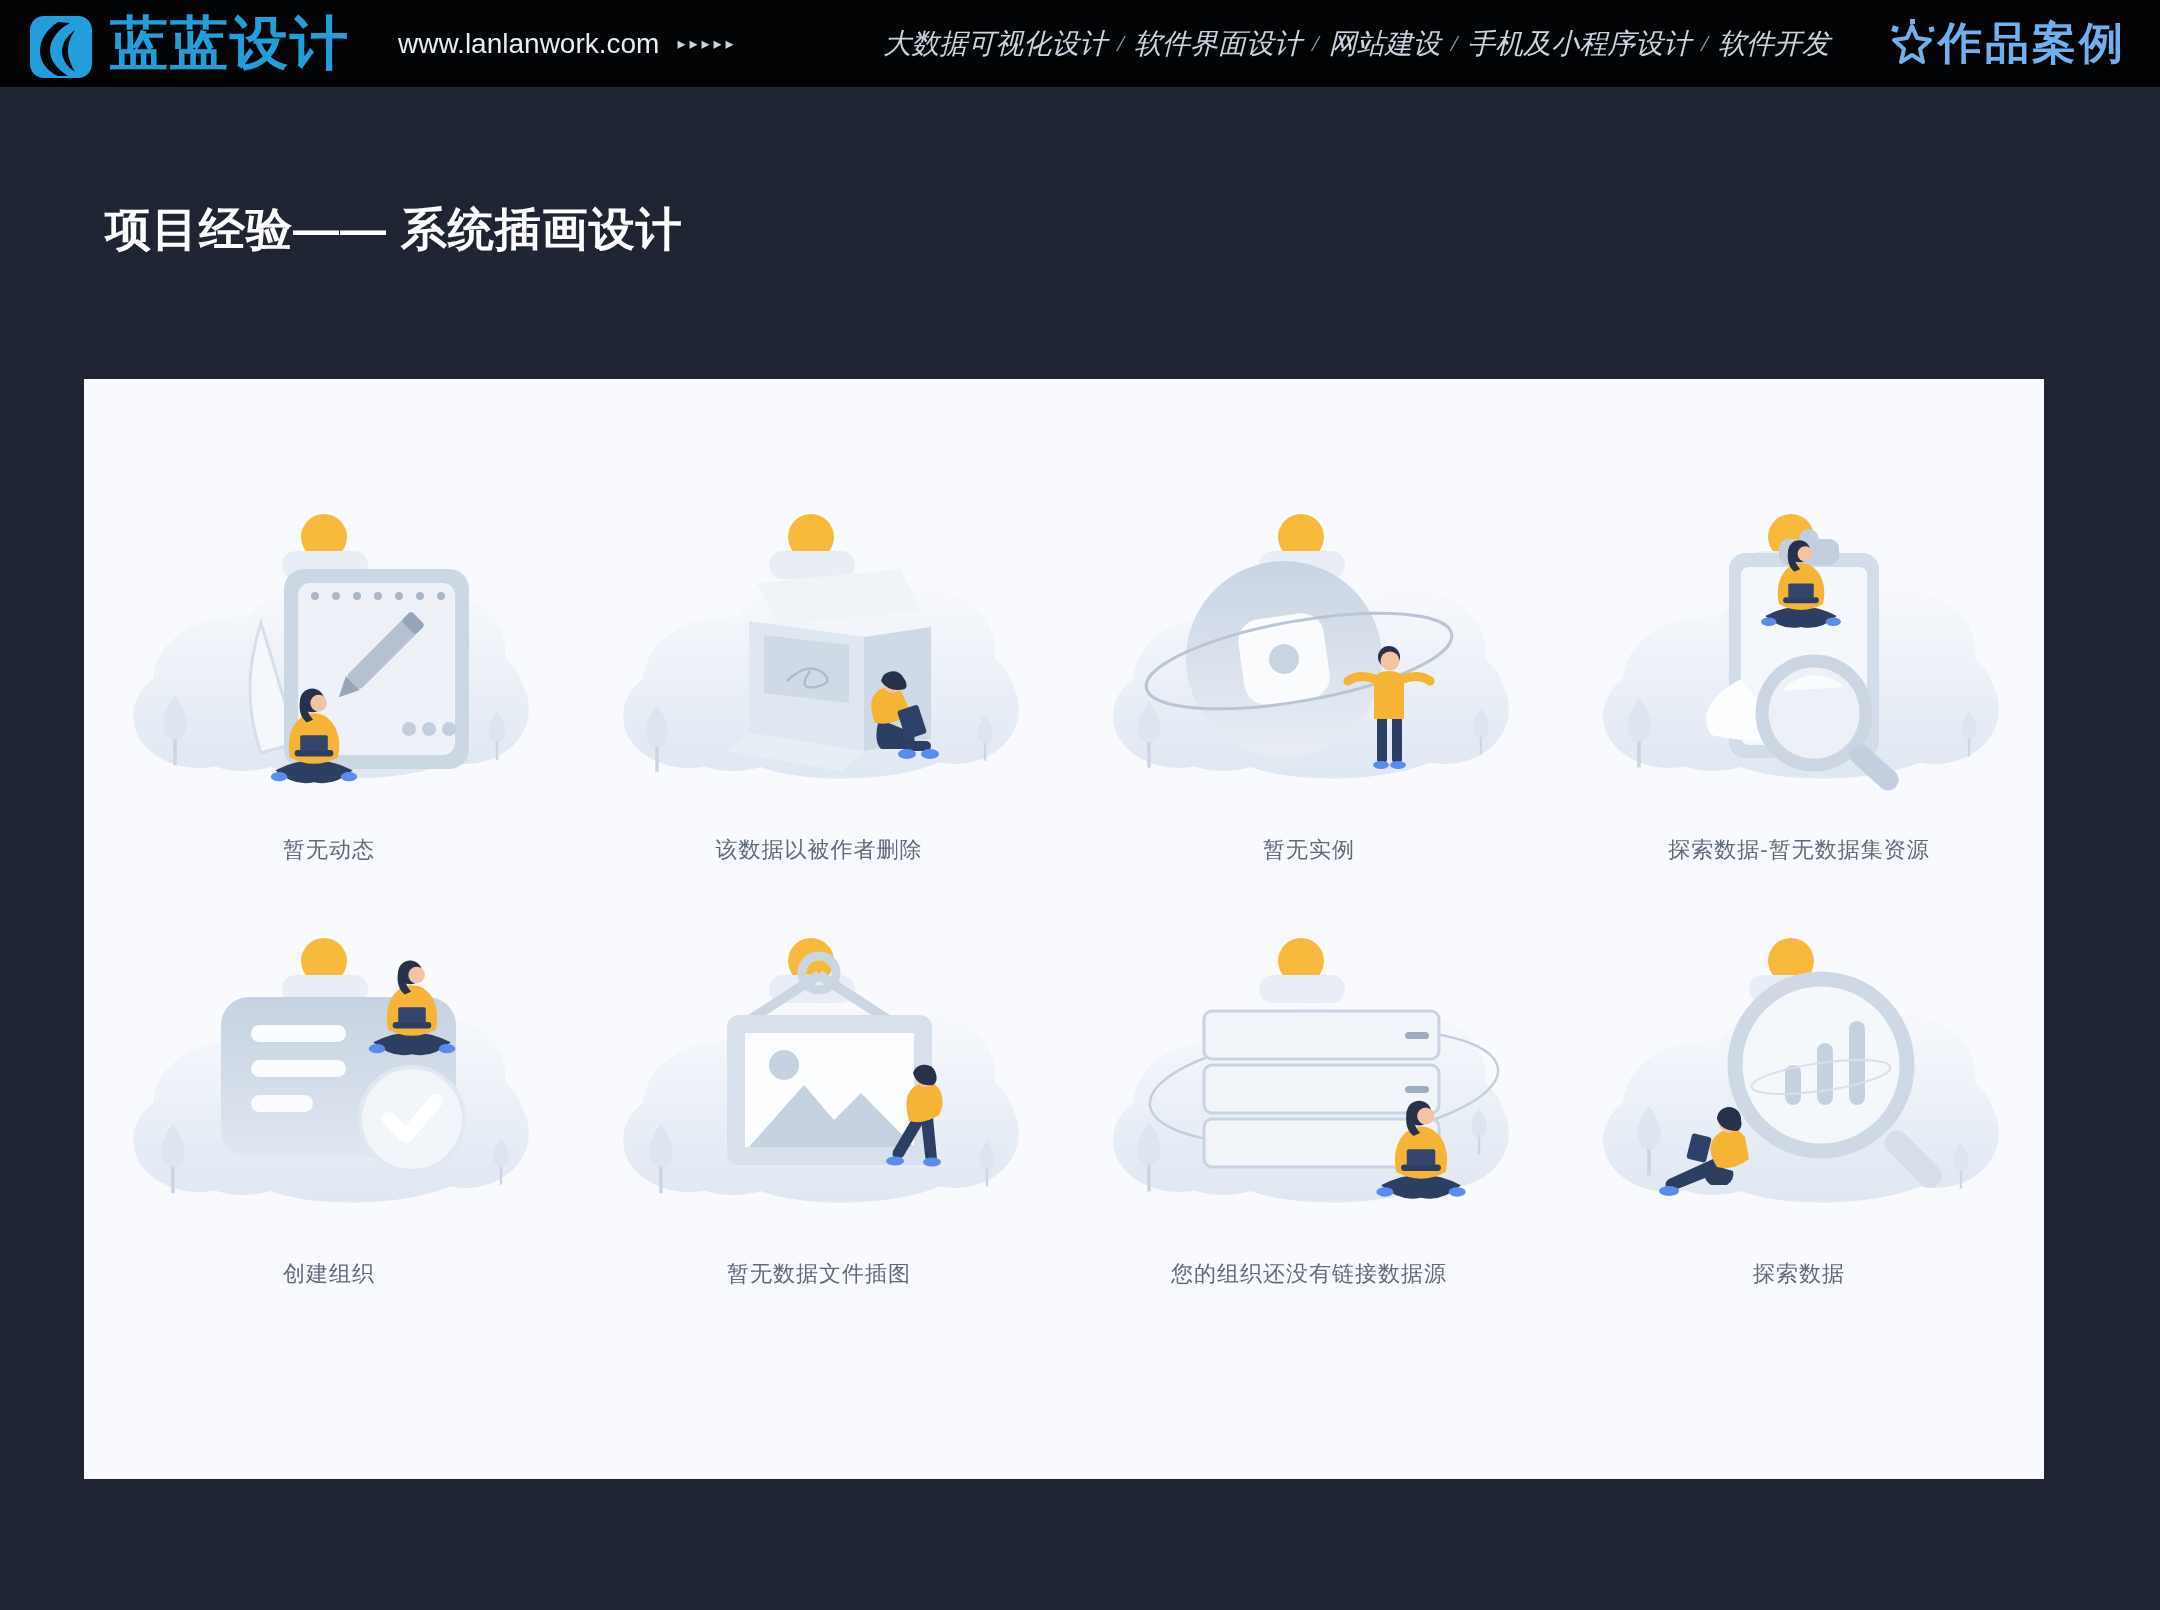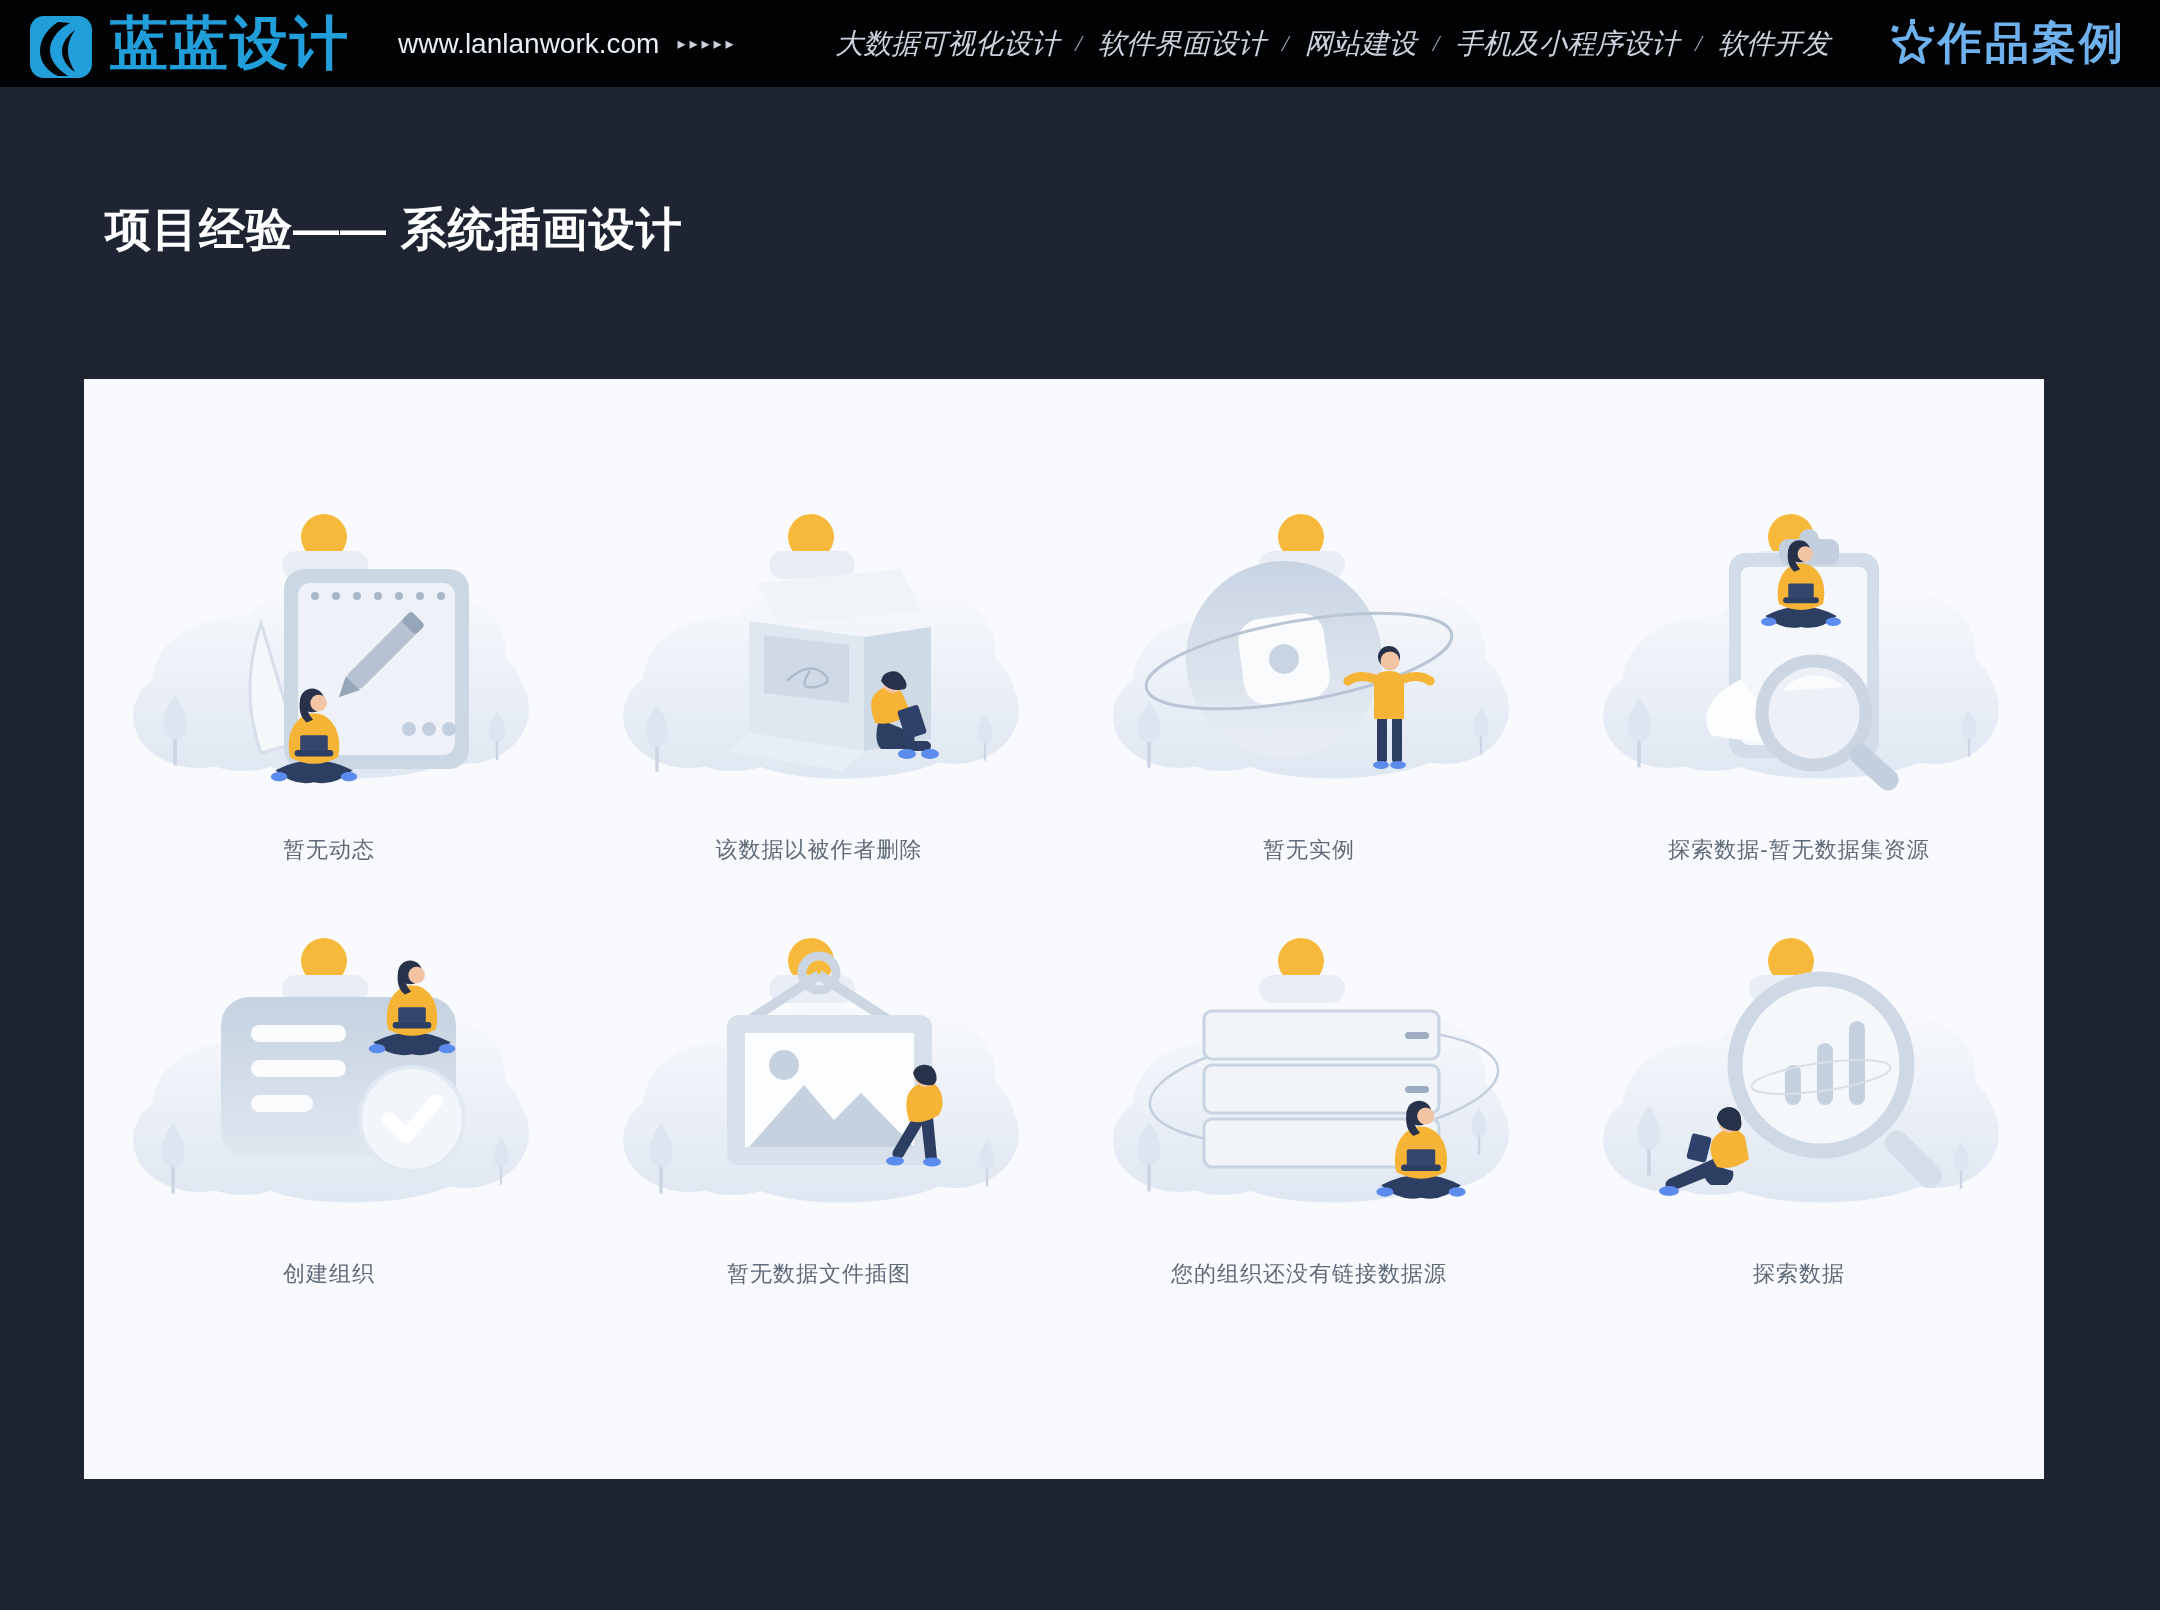--- a/index.html
+++ b/index.html
@@ -16,21 +16,21 @@
     padding:0 34px 0 28px;box-sizing:border-box;
   }
   .logo{display:flex;align-items:center;gap:14px;}
   .logo-text{font-size:58px;font-weight:bold;color:#209fdb;letter-spacing:2px;}
   .site-info{margin-left:48px;line-height:1.35;}
   .site-url-row{display:flex;align-items:center;gap:18px;}
   .site-url{color:#e9edf2;font-size:28px;}
   .site-arrows{color:#cdd3dd;font-size:16px;letter-spacing:4px;}
   .site-contact{color:#dfe4ea;font-size:24px;margin-top:4px;display:flex;gap:34px;}
   .nav{
-    margin-left:auto;display:flex;align-items:center;gap:14px;
+    margin-left:auto;display:flex;align-items:center;gap:8px;
     font-style:italic;font-family:"Liberation Serif","DejaVu Serif",serif;
     font-size:28px;color:#ccd2dd;white-space:nowrap;
   }
   .nav .sep{color:#9aa2b0;font-size:24px;padding:0 2px;}
   .portfolio{display:flex;align-items:center;margin-left:56px;}
   .portfolio-label{font-size:44px;font-weight:bold;color:#6fb1ec;letter-spacing:3px;}
   
   .page-title{
     margin:112px 0 0 105px;
     color:#ffffff;font-size:46px;font-weight:bold;letter-spacing:1px;

